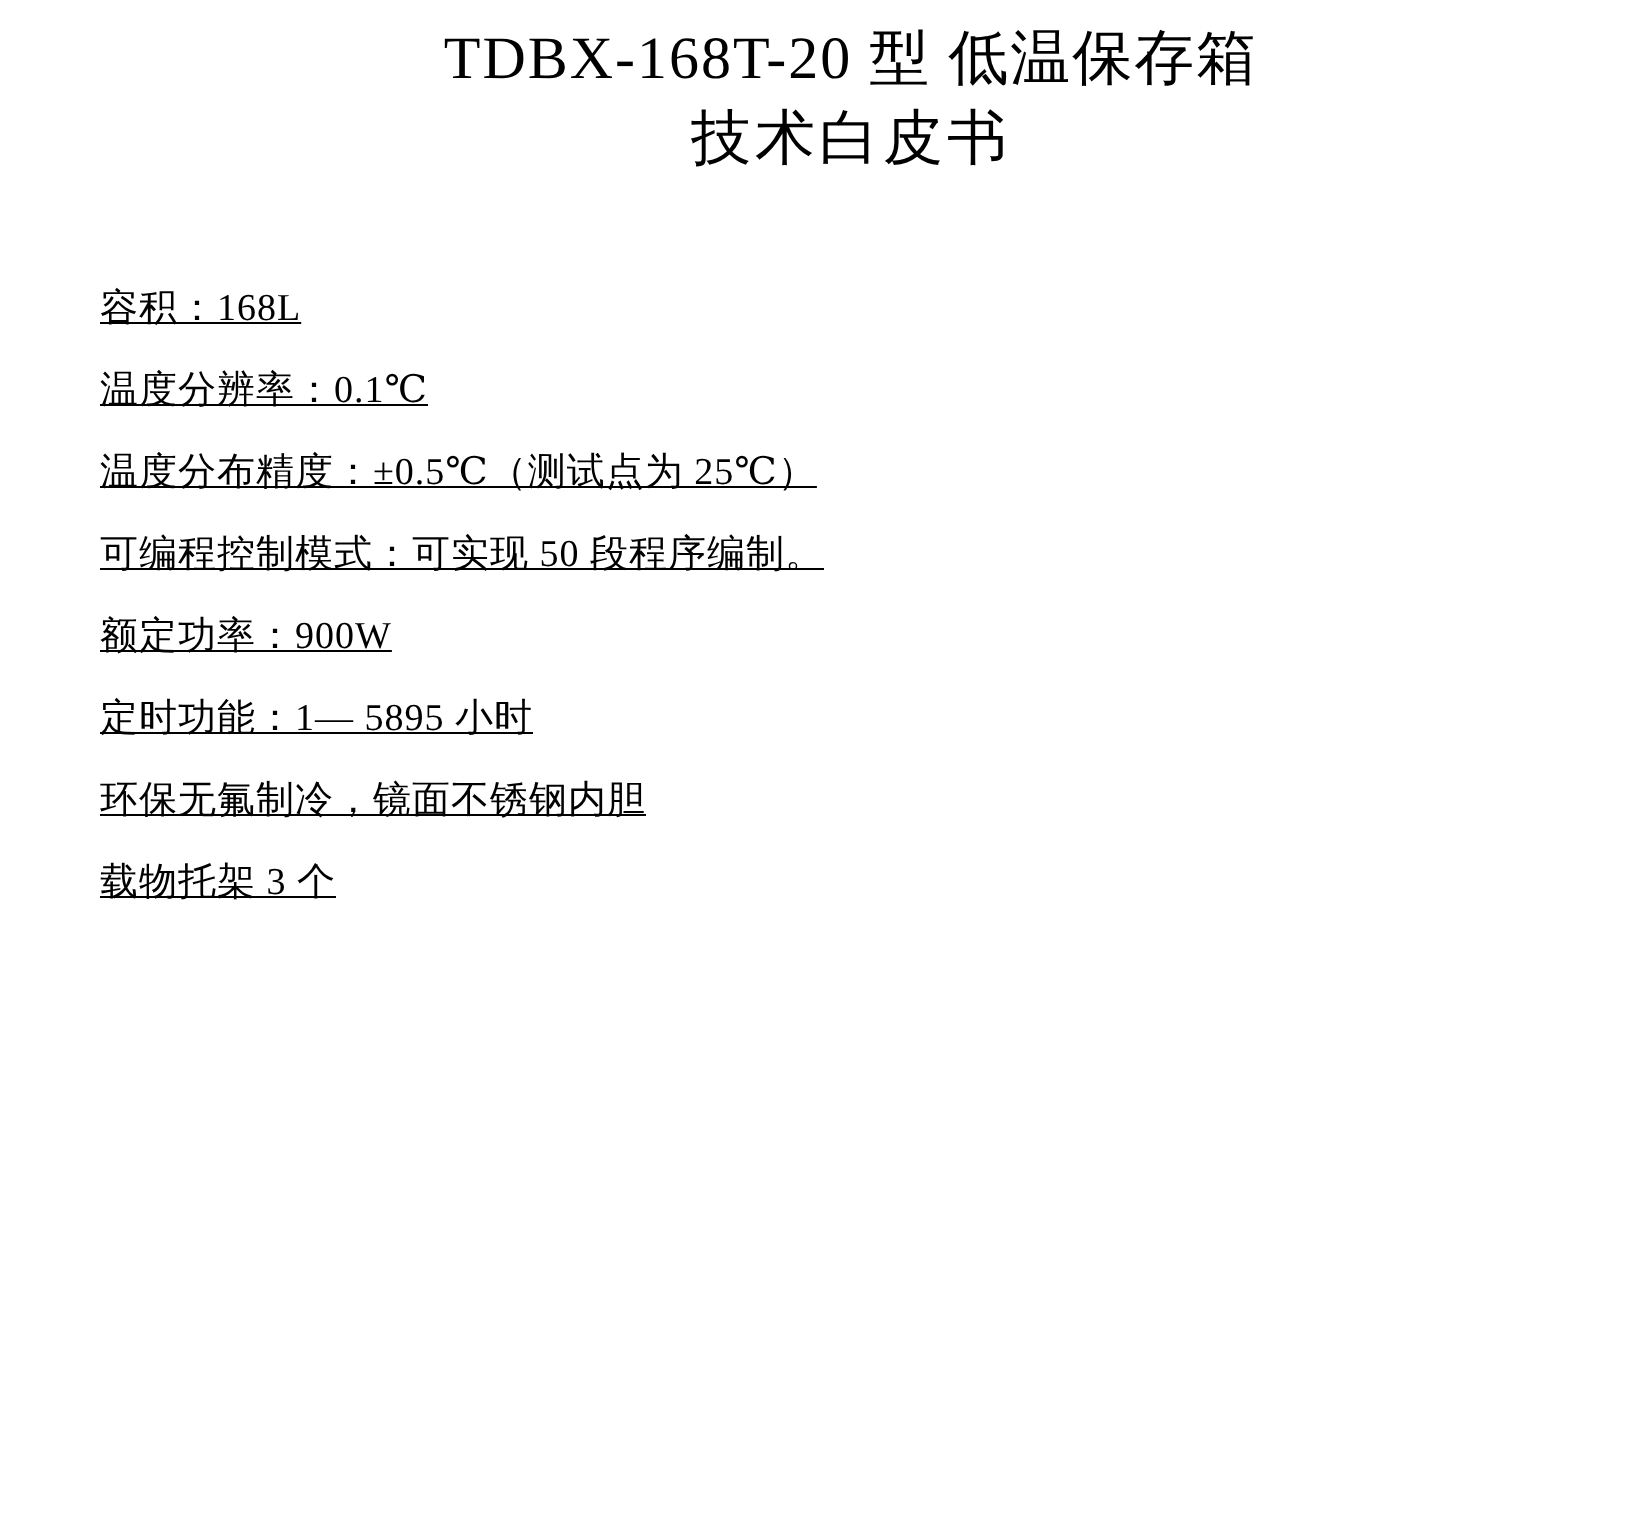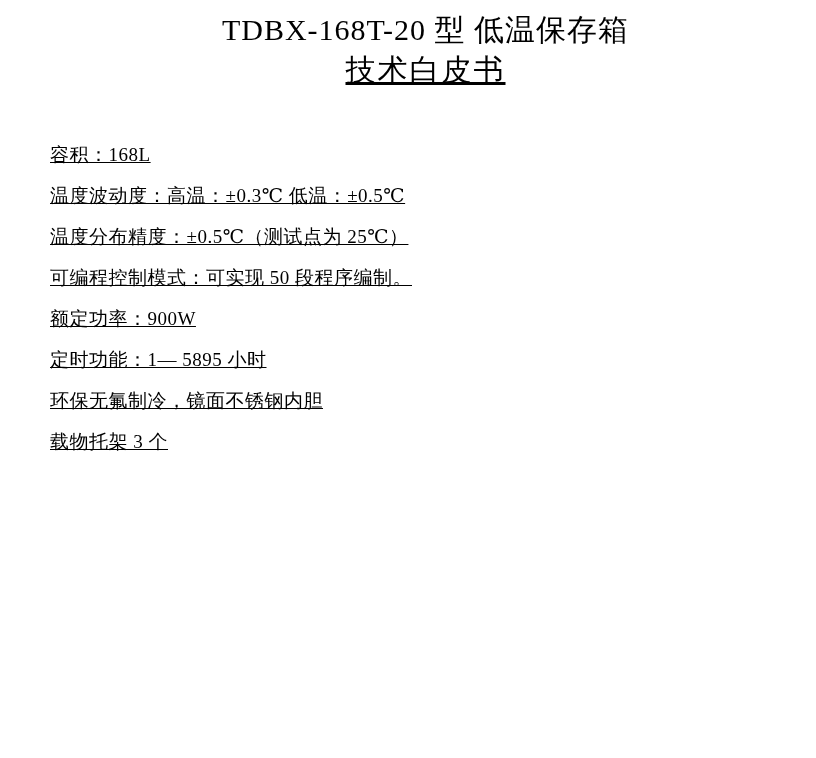--- a/index.html
+++ b/index.html
@@ -30,21 +30,20 @@
     line-height: 40px;
     letter-spacing: 1px;
     font-weight: 500;
     white-space: nowrap;
   }
   .title-line-2 {
     font-size: 30px;
     line-height: 40px;
     letter-spacing: 2px;
     font-weight: 500;
-    text-decoration: underline;
   }
   .body-block {
     margin-top: 44px;
     padding-left: 50px;
     padding-right: 40px;
   }
   .spec-line {
     font-size: 19px;
     line-height: 41px;
     letter-spacing: 0.5px;
@@ -57,21 +56,21 @@
 
 <div class="page">
 
   <div class="title-block">
     <div class="title-line">TDBX-168T-20 型 低温保存箱</div>
     <div class="title-line-2">技术白皮书</div>
   </div>
 
   <div class="body-block">
     <div class="spec-line">容积：168L</div>
-    <div class="spec-line">温度波动度：高温：±0.3℃ 低温：±0.5℃</div>
+    <div class="spec-line">温度分辨率：0.1℃</div>
     <div class="spec-line">温度分布精度：±0.5℃（测试点为 25℃）</div>
     <div class="spec-line">可编程控制模式：可实现 50 段程序编制。</div>
     <div class="spec-line">额定功率：900W</div>
     <div class="spec-line">定时功能：1— 5895 小时</div>
     <div class="spec-line">环保无氟制冷，镜面不锈钢内胆</div>
     <div class="spec-line">载物托架 3 个</div>
   </div>
 
 </div>
 

